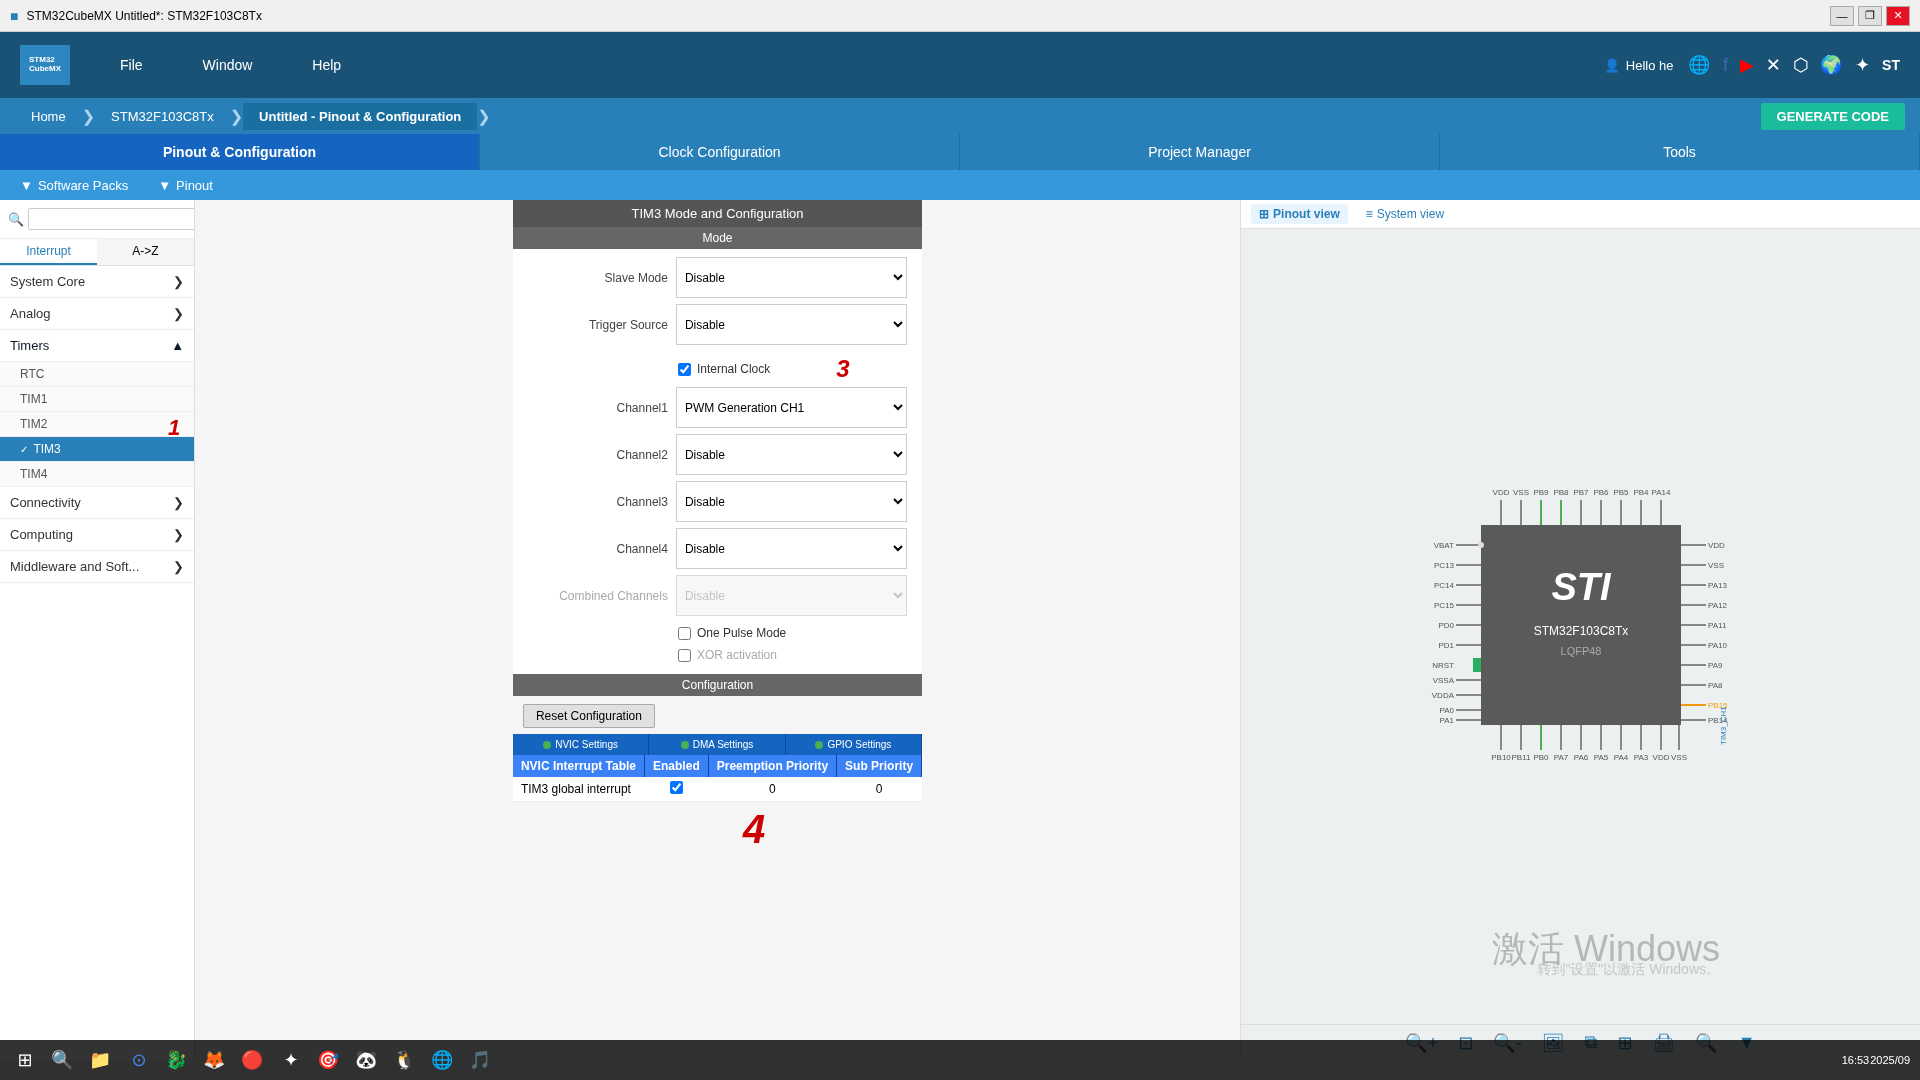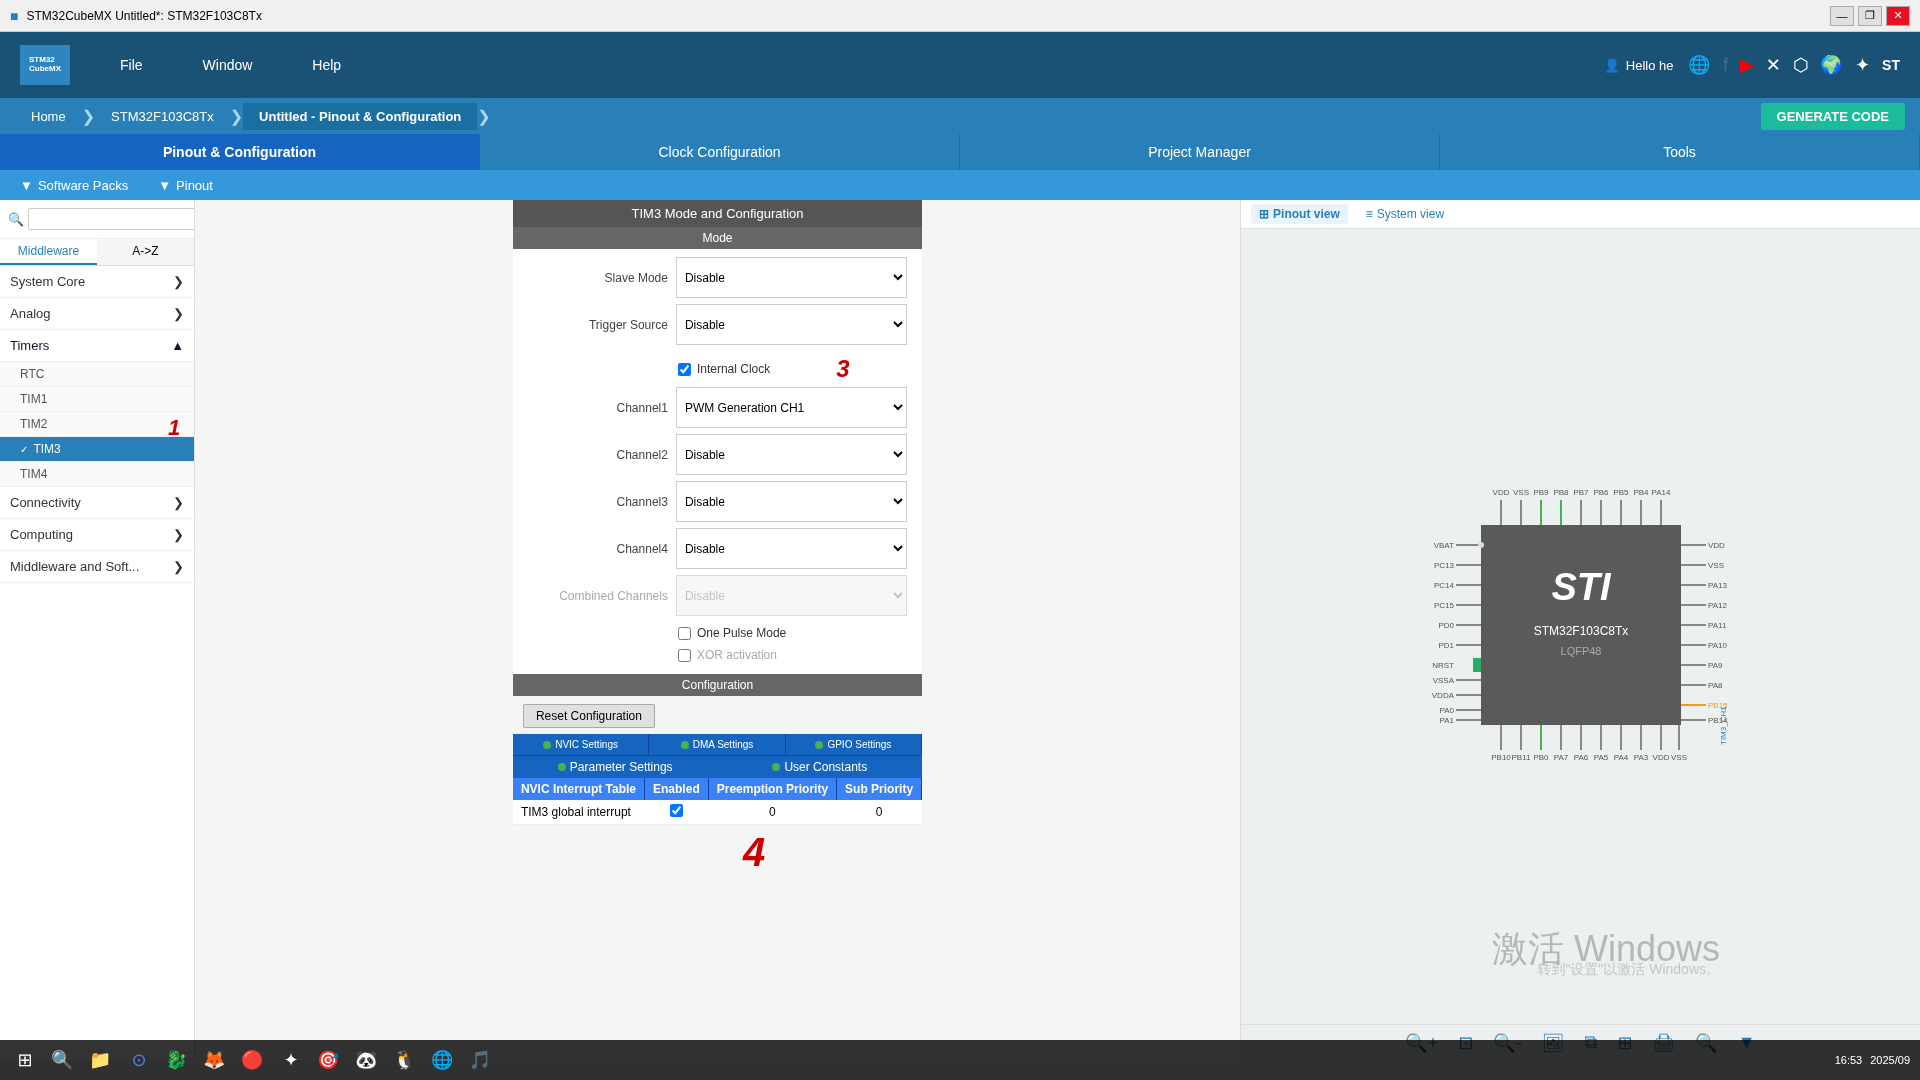--- a/index.html
+++ b/index.html
@@ -348,21 +348,21 @@
       height: 40px;
       background: rgba(0,0,0,0.8);
       display: flex;
       align-items: center;
       justify-content: space-between;
       padding: 0 10px;
       z-index: 100;
     }
     .taskbar-left { display: flex; align-items: center; gap: 8px; }
     .taskbar-icon { width: 30px; height: 30px; display: flex; align-items: center; justify-content: center; font-size: 18px; cursor: pointer; color: white; }
-    .taskbar-right { display: flex; align-items: center; gap: 8px; color: white; font-size: 11px; }
+    .taskbar-right { display: flex; align-items: center; gap: 1px; color: white; font-size: 11px; }
 
     
     ::-webkit-scrollbar { width: 6px; }
     ::-webkit-scrollbar-track { background: #f1f1f1; }
     ::-webkit-scrollbar-thumb { background: #888; border-radius: 3px; }
 
     .content-scroll { overflow-y: auto; flex: 1; }
 
     .watermark {
       position: absolute;
@@ -463,21 +463,21 @@
 
 <div class="main-layout">
 
   <div class="sidebar">
     <div class="sidebar-search">
       <span>🔍</span>
       <input type="text" placeholder="" style="">
 
     </div>
     <div class="sidebar-tabs">
-      <div class="sidebar-tab active">Middleware</div>
+      <div class="sidebar-tab active">Interrupt</div>
       <div class="sidebar-tab">A-&gt;Z</div>
     </div>
 
     <div class="sidebar-category">
       <span>System Core</span>
       <span>❯</span>
     </div>
 
     <div class="sidebar-category">
       <span>Analog</span>
@@ -616,30 +616,20 @@
             <span class="dot"></span>
             <span>DMA Settings</span>
           </div>
           <div class="settings-tab">
             <span class="dot"></span>
             <span>GPIO Settings</span>
           </div>
         </div>
 
         
-        <div class="settings-sub-tabs">
-          <div class="settings-sub-tab">
-            <span class="dot"></span>
-            <span>Parameter Settings</span>
-          </div>
-          <div class="settings-sub-tab">
-            <span class="dot"></span>
-            <span>User Constants</span>
-          </div>
-        </div>
 
         
         <table class="nvic-table">
           <thead>
             <tr>
               <th>NVIC Interrupt Table</th>
               <th>Enabled</th>
               <th>Preemption Priority</th>
               <th>Sub Priority</th>
             </tr>

